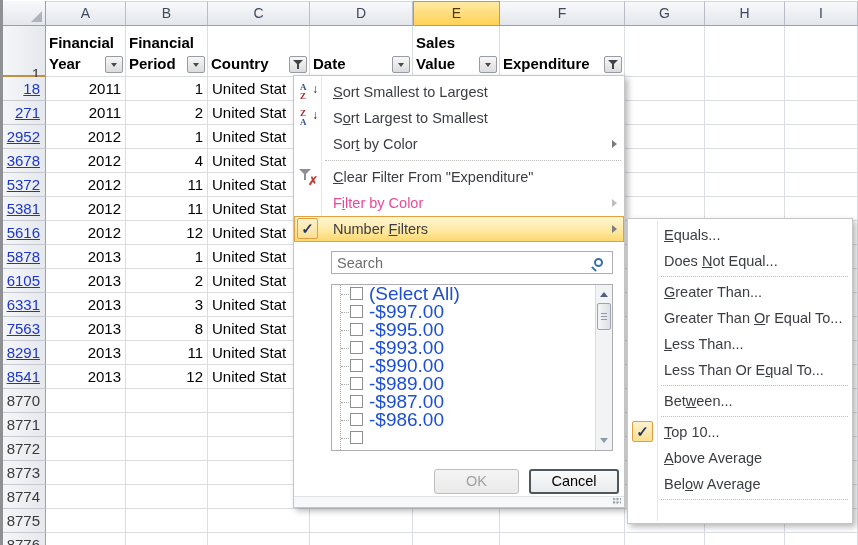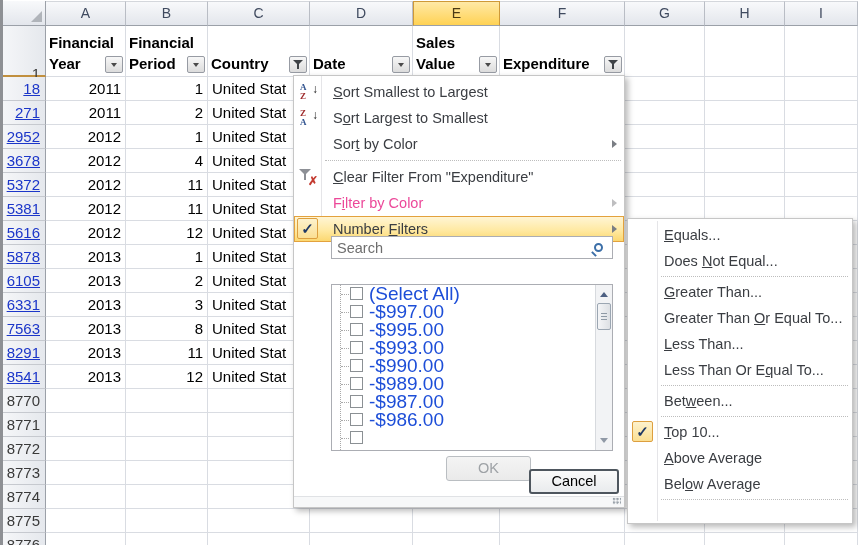--- a/index.html
+++ b/index.html
@@ -74,21 +74,21 @@
   .sort-ico .darr { position:absolute; right:1px; top:0px; color:#1A1A1A;
               font-family:"Liberation Sans",sans-serif; font-size:12px; }
   .cf-ico { position:relative; width:22px; height:20px; display:block; }
   .cf-ico .gfunnel { position:absolute; left:2px; top:2px; width:12px; height:12px; }
   .cf-ico .gfunnel::before { content:""; position:absolute; left:0; top:0;
         border-left:6px solid transparent; border-right:6px solid transparent; border-top:6px solid #8D9096; }
   .cf-ico .gfunnel::after { content:""; position:absolute; left:5px; top:5px; width:2px; height:6px; background:#8D9096; }
   .cf-ico .redx { position:absolute; right:1px; bottom:-1px; color:#C43B31; font-weight:bold; font-size:12px; }
 
   
-  .search { position:absolute; left:37px; top:160px; width:282px; height:23px;
+  .search { position:absolute; left:37px; top:175px; width:282px; height:23px;
             border:1px solid #ABADB3; display:flex; align-items:center; background:#fff; }
   .search input { flex:1; border:none; outline:none; font-size:14.5px; padding-left:5px;
             font-family:"Liberation Sans",sans-serif; color:#444; background:transparent; }
   .search input::placeholder { color:#6E6E6E; opacity:1; }
   .mag { width:9px; height:9px; border:2px solid #3C6FA8; border-radius:50%; position:relative; margin-right:9px; flex:none; }
   .mag::after { content:""; position:absolute; width:6px; height:2px; background:#3C6FA8;
             transform:rotate(45deg); left:-5px; top:8px; }
 
   
   .vlist { position:absolute; left:37px; top:208px; width:282px; height:167px;
@@ -102,22 +102,22 @@
   .sb-up { top:0; } .sb-dn { bottom:0; }
   .tri-up { width:0;height:0;border:4px solid transparent; border-bottom:5px solid #4D6082; margin-bottom:2px;}
   .tri-dn { width:0;height:0;border:4px solid transparent; border-top:5px solid #9099A6; margin-top:2px;}
   .sb-thumb { position:absolute; left:1px; top:18px; width:14px; height:27px;
               background:linear-gradient(90deg,#F4F5F7,#DDE0E4); border:1px solid #9BA6B2; border-radius:2px; }
   .sb-thumb::after { content:""; position:absolute; left:3px; right:3px; top:9px; height:8px;
               background:repeating-linear-gradient(#8E99A5 0 1px, transparent 1px 3px); }
 
   
   .btn { position:absolute; height:25px; border-radius:3px; font-size:14.5px; text-align:center; }
-  .btn-ok { left:140px; top:380px; width:85px; background:linear-gradient(#F4F4F4,#EAEAEA);
-            border:1px solid #BABEC2; color:#9EA2A6; line-height:23px;margin-left:12px; }
+  .btn-ok { left:140px; top:393px; width:85px; background:linear-gradient(#F4F4F4,#EAEAEA);
+            border:1px solid #BABEC2; color:#9EA2A6; line-height:23px; }
   .btn-cancel { left:235px; top:393px; width:90px; background:linear-gradient(#FAFAFA,#E9EBED);
             border:2px solid #4E565E; color:#000; line-height:21px; }
 
   .grip-row { position:absolute; left:0; right:0; bottom:0; height:11px; background:#F7F8F9; border-top:1px solid #E0E2E5; }
   .grip { position:absolute; right:3px; bottom:2px; width:9px; height:8px;
           background:radial-gradient(circle at 2px 2px,#9AA2AA 1px,transparent 1.5px); background-size:3.5px 3.5px; }
 
   
   .submenu { position:absolute; left:627px; top:218px; width:226px; height:306px; background:#fff;
              border:1px solid #C6C6C6; box-shadow:3px 3px 6px rgba(0,0,0,.28); z-index:6; padding-top:3px; }

